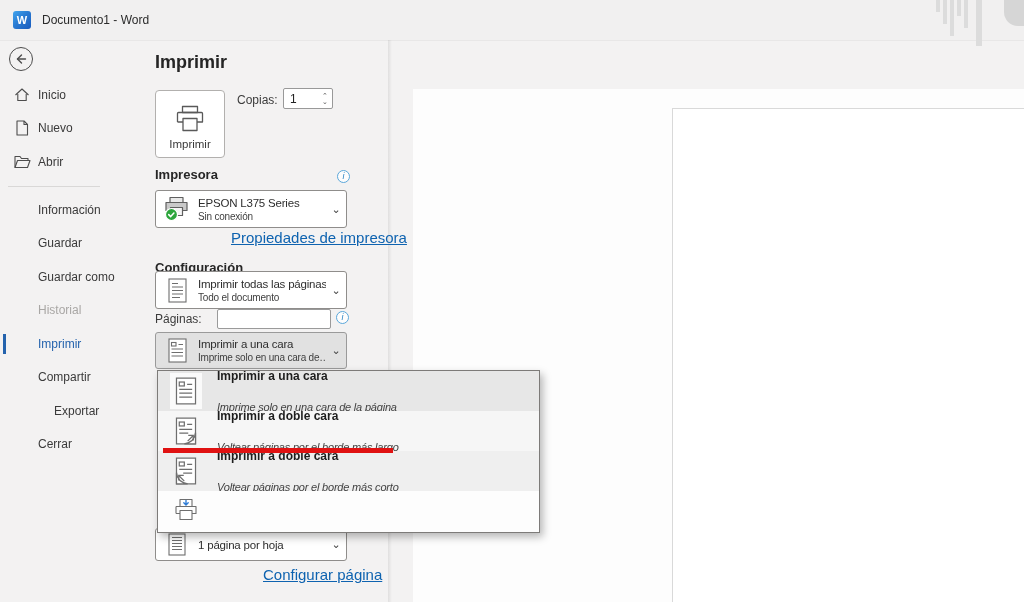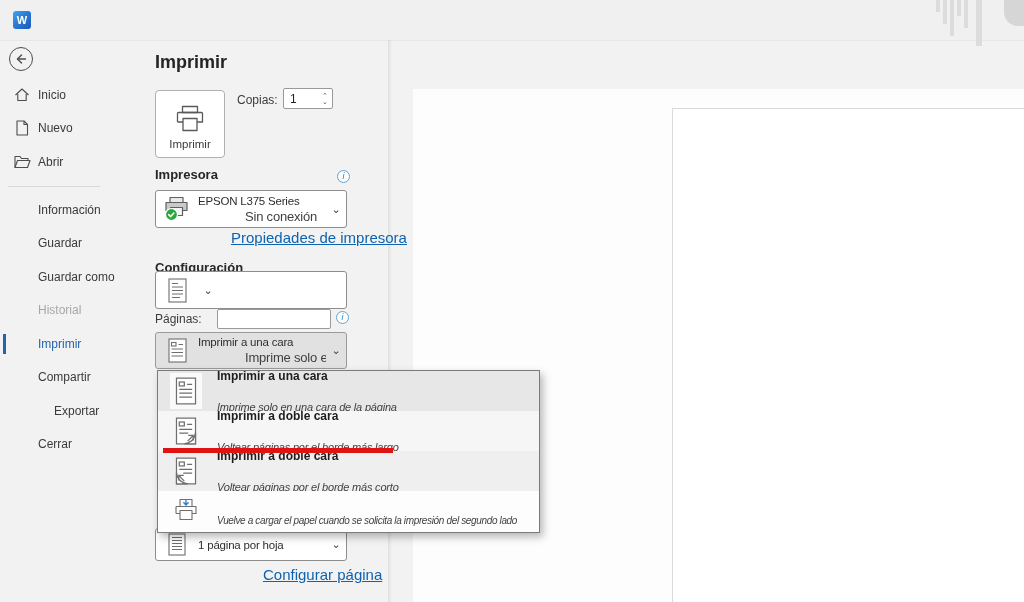--- a/index.html
+++ b/index.html
@@ -46,21 +46,21 @@
   .spinner .sarrows span{font-size:7px;color:#555;height:6px;cursor:pointer;}
 
   .sec-head{font-size:13px;font-weight:bold;color:#262626;}
   .info-icon{width:13px;height:13px;border:1.2px solid #5aa7da;border-radius:50%;color:#2e86c4;
     font-size:9px;line-height:11px;text-align:center;font-style:italic;background:#fdfdfd;box-sizing:border-box;}
 
   .select{background:#fff;border:1px solid #8f8d8b;border-radius:3px;box-sizing:border-box;cursor:pointer;display:flex;align-items:center;}
   .select .sic{width:42px;display:flex;align-items:center;justify-content:center;flex-shrink:0;}
   .select .stext{flex:1;min-width:0;}
   .select .st1{font-size:11.5px;letter-spacing:-0.2px;color:#2e2e2e;white-space:nowrap;overflow:hidden;}
-  .select .st2{font-size:13px;letter-spacing:-0.2px;color:#3f3f3f;white-space:nowrap;overflow:hidden;margin-top:2px;margin-left:47px;}
+  .select .st2{font-size:10px;letter-spacing:-0.2px;color:#3f3f3f;white-space:nowrap;overflow:hidden;margin-top:2px;}
   .select .chev{width:20px;text-align:center;color:#444;font-size:11px;flex-shrink:0;}
   .select.pressed{background:#e1e1e1;border-color:#9a9a9a;}
 
   .paginas-label{left:155px;top:312px;font-size:12px;}
   .pages-input{left:217px;top:309px;width:114px;height:20px;border:1px solid #9a9a9a;border-radius:2px;background:#fff;
     font-size:12px;padding:0 4px;box-sizing:border-box;font-family:"Liberation Sans",sans-serif;}
 
   .link{font-size:15px;color:#0e63b0;text-decoration:underline;cursor:pointer;white-space:nowrap;}
 
   
@@ -84,20 +84,21 @@
   .preview-pane{left:413px;top:89px;width:611px;height:513px;background:#fdfdfd;}
   .preview-page{left:672px;top:108px;width:360px;height:502px;background:#ffffff;border:1px solid #d9d9d9;box-sizing:border-box;}
 
   svg{display:block;}
 </style>
 </head>
 <body>
 
 <div class="abs titlebar">
   <div class="abs word-logo">W</div>
+  <div class="abs win-title">Documento1 - Word</div>
   <div>
     <div class="abs decor-bar" style="left:936px;width:4px;height:12px;"></div>
     <div class="abs decor-bar" style="left:943px;width:4px;height:24px;"></div>
     <div class="abs decor-bar" style="left:950px;width:4px;height:36px;"></div>
     <div class="abs decor-bar" style="left:957px;width:4px;height:16px;"></div>
     <div class="abs decor-bar" style="left:964px;width:4px;height:28px;"></div>
     <div class="abs decor-bar" style="left:976px;width:6px;height:46px;"></div>
     <div class="abs decor-blob" style="left:1004px;width:20px;height:26px;"></div>
   </div>
 </div>
@@ -224,20 +225,24 @@
 
 <div class="abs sec-head" style="left:155px;top:260px;">Configuración</div>
 
 <div class="abs select" style="left:155px;top:271px;width:192px;height:38px;">
   <span class="sic">
     <svg width="19" height="25" viewBox="0 0 19 25" fill="none" stroke="#6e6e6e" stroke-width="1.1">
       <rect x="1" y="1" width="17" height="23" fill="#fff"></rect>
       <path d="M4 5.5h6M4 9h11M4 12.5h11M4 16h11M4 19.5h8"></path>
     </svg>
   </span>
+  <span class="stext">
+    <span class="st1" style="display:block;">Imprimir todas las páginas</span>
+    <span class="st2" style="display:block;">Todo el documento</span>
+  </span>
   <span class="chev">⌄</span>
 </div>
 
 <div class="abs paginas-label">Páginas:</div>
 <input class="abs pages-input" value="" style="">
 <div class="abs info-icon" style="left:336px;top:311px;">i</div>
 
 <div class="abs select pressed" style="left:155px;top:332px;width:192px;height:37px;">
   <span class="sic">
     <svg width="19" height="25" viewBox="0 0 19 25" fill="none" stroke="#6e6e6e" stroke-width="1.1">
@@ -303,21 +308,20 @@
   <div class="menu-item">
     <span class="mic">
       <svg width="26" height="26" viewBox="0 0 26 26" fill="none" stroke="#6e6e6e" stroke-width="1.1" stroke-linejoin="round">
         <rect x="7" y="1.5" width="12" height="7" fill="#fff"></rect>
         <path d="M13 2.5v4 M10.8 4.8 L13 7 L15.2 4.8" stroke="#2e7cd6" stroke-width="1.4" stroke-linecap="round" fill="none"></path>
         <path d="M3 8.5h20v7h-4M3 15.5v-7M3 15.5h4"></path>
         <rect x="7" y="12.5" width="12" height="9" fill="#fff"></rect>
       </svg>
     </span>
     <span class="mtext">
-      <span class="mt2 tight" style="display:block;">Vuelve a cargar el papel cuando se solicita la impresión del segundo lado</span>
     </span>
   </div>
 </div>
 
 <div class="abs red-line"></div>
 
 <div class="abs select" style="left:155px;top:528px;width:192px;height:33px;z-index:1;">
   <span class="sic">
     <svg width="18" height="23" viewBox="0 0 18 23" fill="none" stroke="#6e6e6e" stroke-width="1.1">
       <rect x="1" y="1" width="16" height="21" fill="#fff"></rect>

